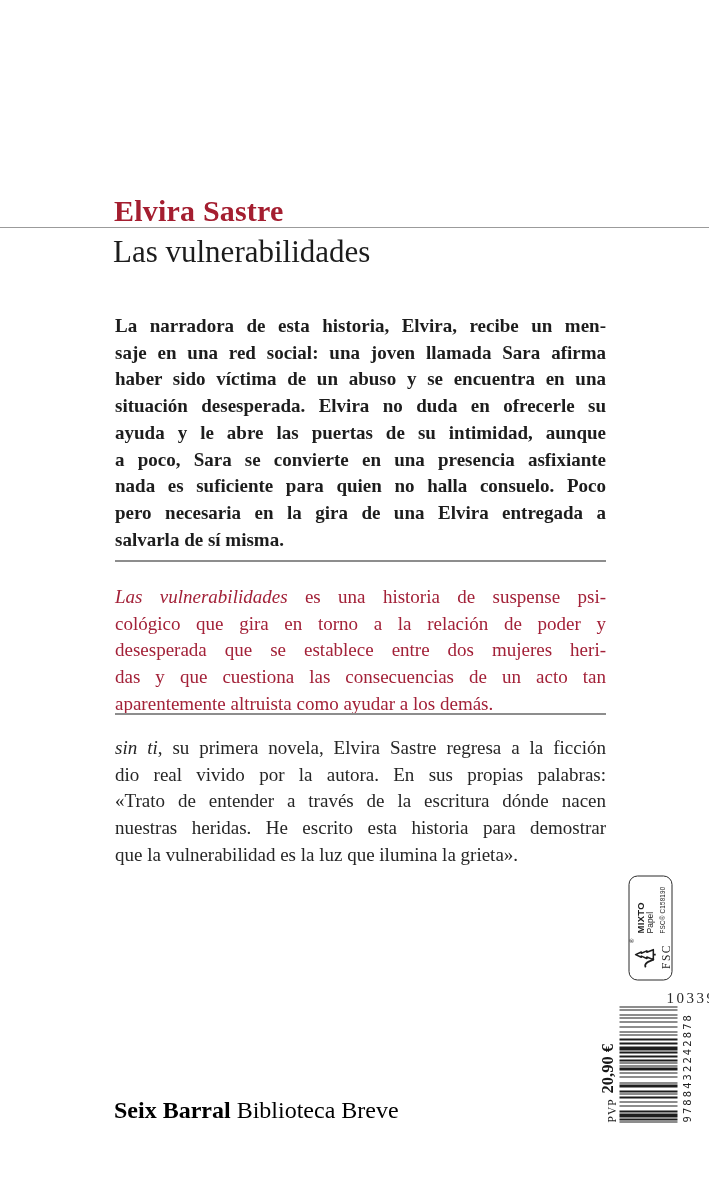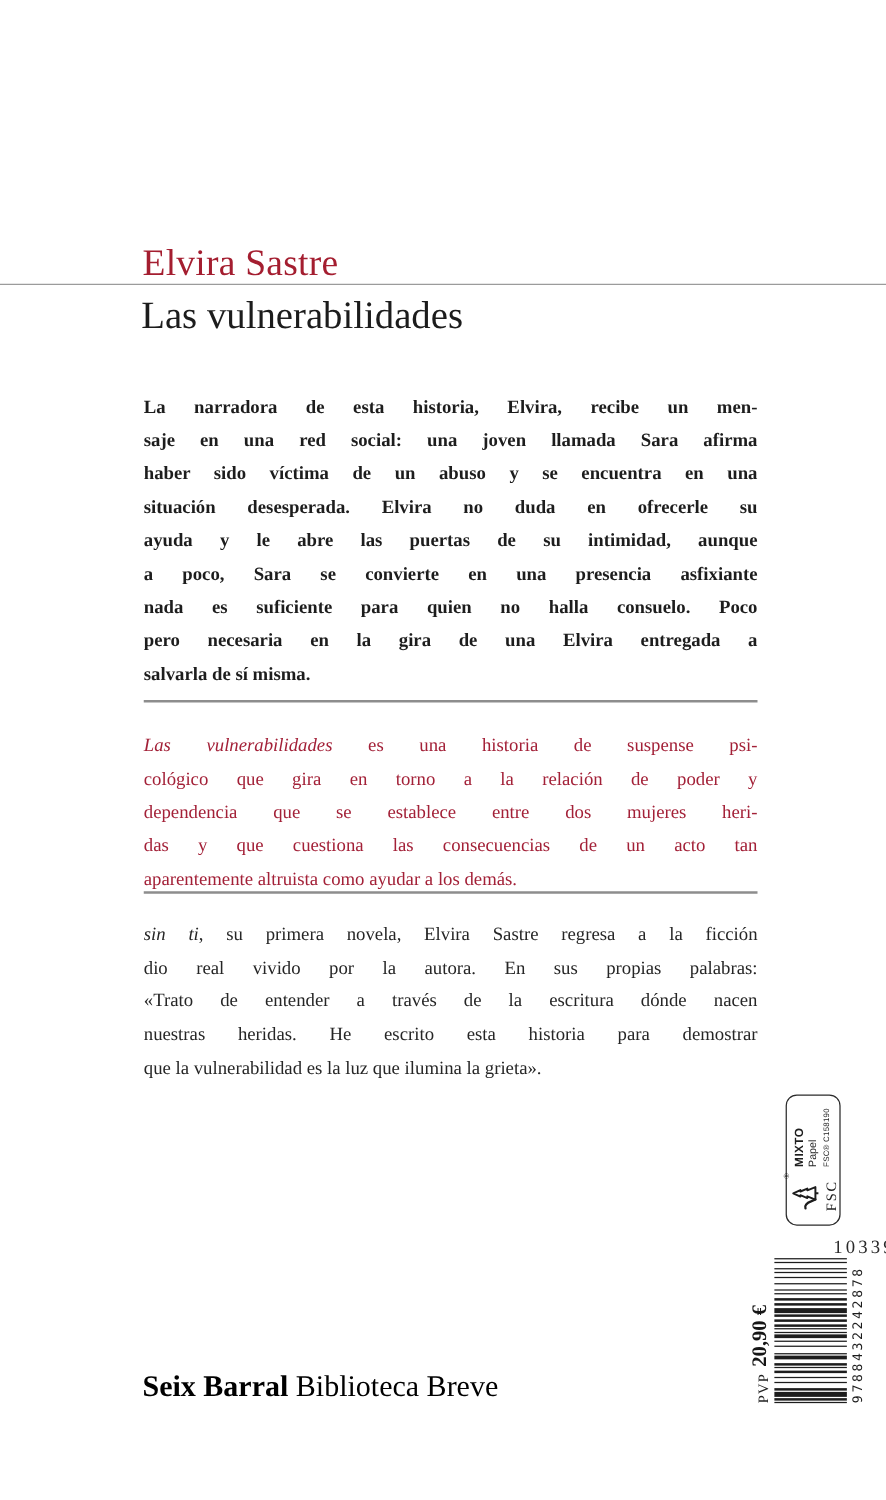--- a/index.html
+++ b/index.html
@@ -3,33 +3,33 @@
 <meta charset="utf-8">
 <style>
   html,body { margin:0; padding:0; background:#ffffff; }
   .page {
     position:relative; width:709px; height:1200px; background:#ffffff;
     font-family:"Liberation Serif", serif; color:#1f1f1f; overflow:hidden;
   }
   
   .author {
     position:absolute; left:114px; top:195px;
-    font-size:30px; font-weight:normal; color:var(--brand-red,#A41E30);
+    font-size:30px; font-weight:bold; color:var(--brand-red,#A41E30);
     line-height:32px; letter-spacing:0.2px;
   }
   .rule-full {
     position:absolute; left:0; top:227px; width:709px; height:1.4px;
     background:#9b9b9b;
   }
   .title {
     position:absolute; left:113px; top:234px;
     font-size:31px; line-height:36px; color:#1c1c1c;
   }
   
-  .para { position:absolute; left:115px; width:491px; font-size:15px; line-height:26.7px; }
+  .para { position:absolute; left:115px; width:491px; font-size:19px; line-height:26.7px; }
   .para .line { text-align:justify; text-align-last:justify; }
   .para .line.last { text-align-last:left; }
   .para .it { font-style:italic; }
   #p1 { top:313px; font-weight:bold; color:#1d1d1d; }
   #p2 { top:584px; font-weight:normal; color:var(--para-red,#A32138); }
   #p3 { top:735px; color:#262626; }
   .rule-col { position:absolute; left:115px; width:491px; height:1.6px; background:#8d8d8d; }
   #rule1 { top:560px; }
   #rule2 { top:713px; }
   
@@ -94,21 +94,21 @@
       <div class="line"><span>nada es suficiente para quien no halla consuelo. Poco</span></div>
       <div class="line"><span>pero necesaria en la gira de una Elvira entregada a</span></div>
       <div class="line last"><span>salvarla de sí misma.</span></div>
     </div>
 
   <div class="rule-col" id="rule1"></div>
 
   <div class="para" id="p2">
       <div class="line"><span class="it">Las vulnerabilidades</span><span> es una historia de suspense psi-</span></div>
       <div class="line"><span>cológico que gira en torno a la relación de poder y</span></div>
-      <div class="line"><span>dependencia que se establece entre dos mujeres heri-</span></div>
+      <div class="line"><span>desesperada que se establece entre dos mujeres heri-</span></div>
       <div class="line"><span>das y que cuestiona las consecuencias de un acto tan</span></div>
       <div class="line last"><span>aparentemente altruista como ayudar a los demás.</span></div>
     </div>
 
   <div class="rule-col" id="rule2"></div>
 
   <div class="para" id="p3">
       <div class="line"><span class="it">sin ti</span><span>, su primera novela, Elvira Sastre regresa a la ficción</span></div>
       <div class="line"><span>dio real vivido por la autora. En sus propias palabras:</span></div>
       <div class="line"><span>«Trato de entender a través de la escritura dónde nacen</span></div>

